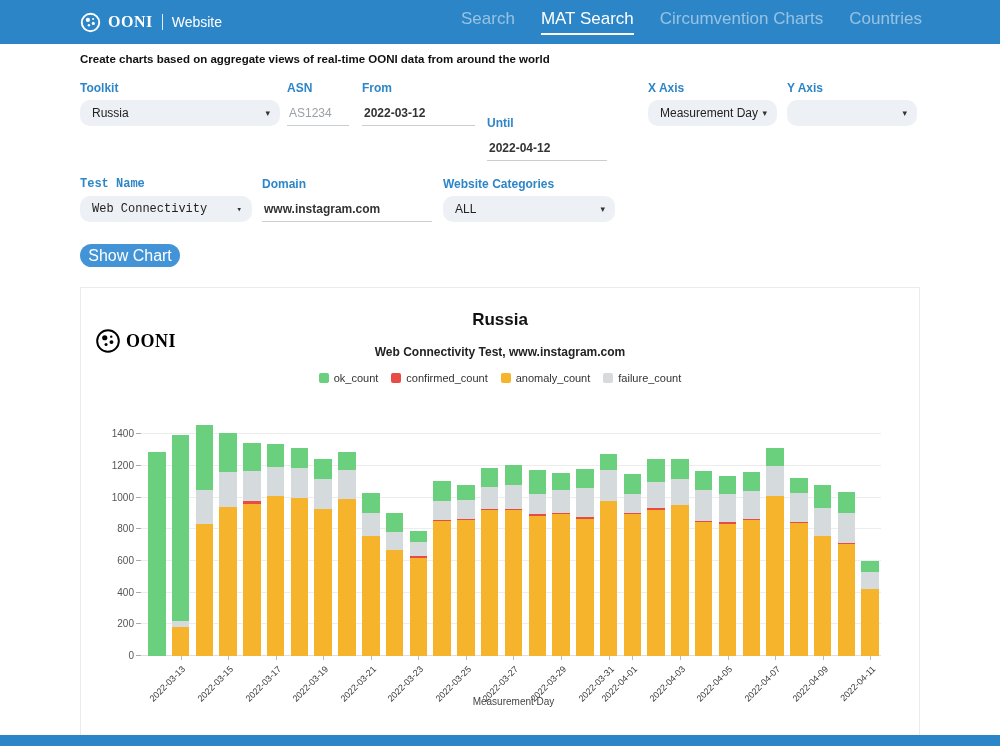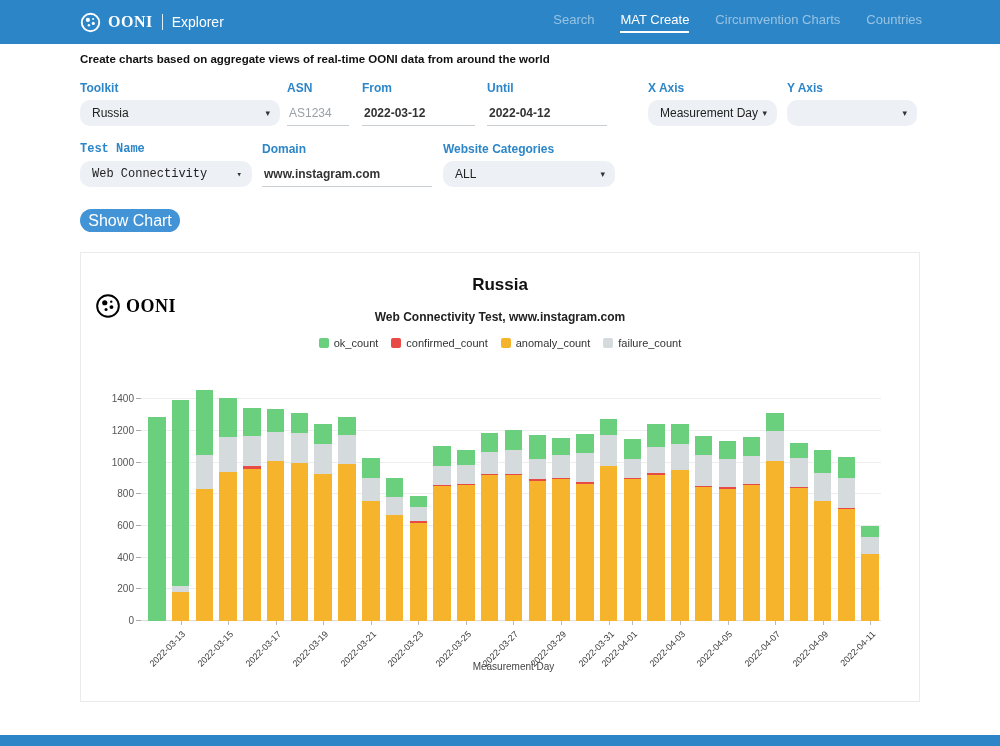--- a/index.html
+++ b/index.html
@@ -9,21 +9,21 @@
   
   .navbar { height:44px; background:#2c85c7; display:flex; align-items:center;
     justify-content:space-between; padding:0 78px 0 80px; }
   .brand { display:flex; align-items:center; color:#fff; gap:7px; }
   .brand .logo { width:21px; height:21px; display:block; }
   .brand .wordmark { font-family:"Liberation Serif","DejaVu Serif",serif; font-weight:700;
     font-size:16px; letter-spacing:.5px; }
   .brand .divider { width:1px; height:16px; background:rgba(255,255,255,.85); margin:0 2px; }
   .brand .explorer { font-size:14px; font-weight:400; color:#fff; }
   .nav-links { display:flex; align-items:center; gap:26px; }
-  .nav-link { font-size:13px; color:rgba(255,255,255,.5); text-decoration:none;
+  .nav-link { font-size:17px; color:rgba(255,255,255,.5); text-decoration:none;
     padding-bottom:4px; border-bottom:2px solid transparent; }
   .nav-link.active { color:#fff; border-bottom-color:#fff; }
 
   
   .main { padding:0 80px; }
   .page-title { margin-top:17px; font-size:31px; font-weight:400; color:#1b1b1b;
     letter-spacing:-.5px; }
   .page-subtitle { margin-top:9px; font-size:11.5px; font-weight:700; color:#111; }
 
   
@@ -35,21 +35,21 @@
     font-size:12px; color:#222; cursor:pointer; }
   .select .caret { font-size:9px; color:#333; }
   .text-input { height:26px; border:none; border-bottom:1px solid #c9ced3;
     font-size:12px; font-weight:600; color:#333; background:transparent;
     font-family:"Liberation Sans","DejaVu Sans",sans-serif; padding:0 2px; outline:none; }
   .text-input::placeholder { color:#9aa0a6; font-weight:400; }
 
   .f-country { width:200px; margin-right:7px; }
   .f-asn { width:62px; margin-right:13px; }
   .f-from { width:113px; margin-right:12px; }
-  .f-until { width:120px; margin-right:41px; }
+  .f-until { width:120px; margin-right:41px;margin-top:35px; }
   .f-xaxis { width:129px; margin-right:10px; }
   .f-yaxis { width:130px; }
   .f-test { width:172px; margin-right:10px;font-family:Liberation Mono, monospace; }
   .f-domain { width:170px; margin-right:11px; }
   .f-cat { width:172px; }
 
   .show-chart-btn { margin-top:22px; width:100px; height:23px; border:none;
     border-radius:12px; background:#4294d7; color:#fff; font-size:16px;
     font-family:"Liberation Sans","DejaVu Sans",sans-serif; cursor:pointer; }
 
@@ -95,25 +95,25 @@
   <div class="brand">
     <svg class="logo" viewBox="0 0 24 24">
       <circle cx="12" cy="12" r="10" fill="none" stroke="#fff" stroke-width="2.2"></circle>
       <circle cx="9" cy="9" r="2.4" fill="#fff"></circle>
       <circle cx="15.2" cy="13" r="1.8" fill="#fff"></circle>
       <circle cx="10.2" cy="15.2" r="1.4" fill="#fff"></circle>
       <circle cx="15" cy="8" r="1.1" fill="#fff"></circle>
     </svg>
     <span class="wordmark">OONI</span>
     <span class="divider"></span>
-    <span class="explorer">Explorer</span>
+    <span class="explorer">Website</span>
   </div>
   <div class="nav-links">
     <a href="#" class="nav-link">Search</a>
-    <a href="#" class="nav-link active">MAT Create</a>
+    <a href="#" class="nav-link active">MAT Search</a>
     <a href="#" class="nav-link">Circumvention Charts</a>
     <a href="#" class="nav-link">Countries</a>
   </div>
 </div>
 
 <div class="main">
   <div class="page-subtitle">Create charts based on aggregate views of real-time OONI data from around the world</div>
 
   <div class="form-row">
     <div class="field f-country">

